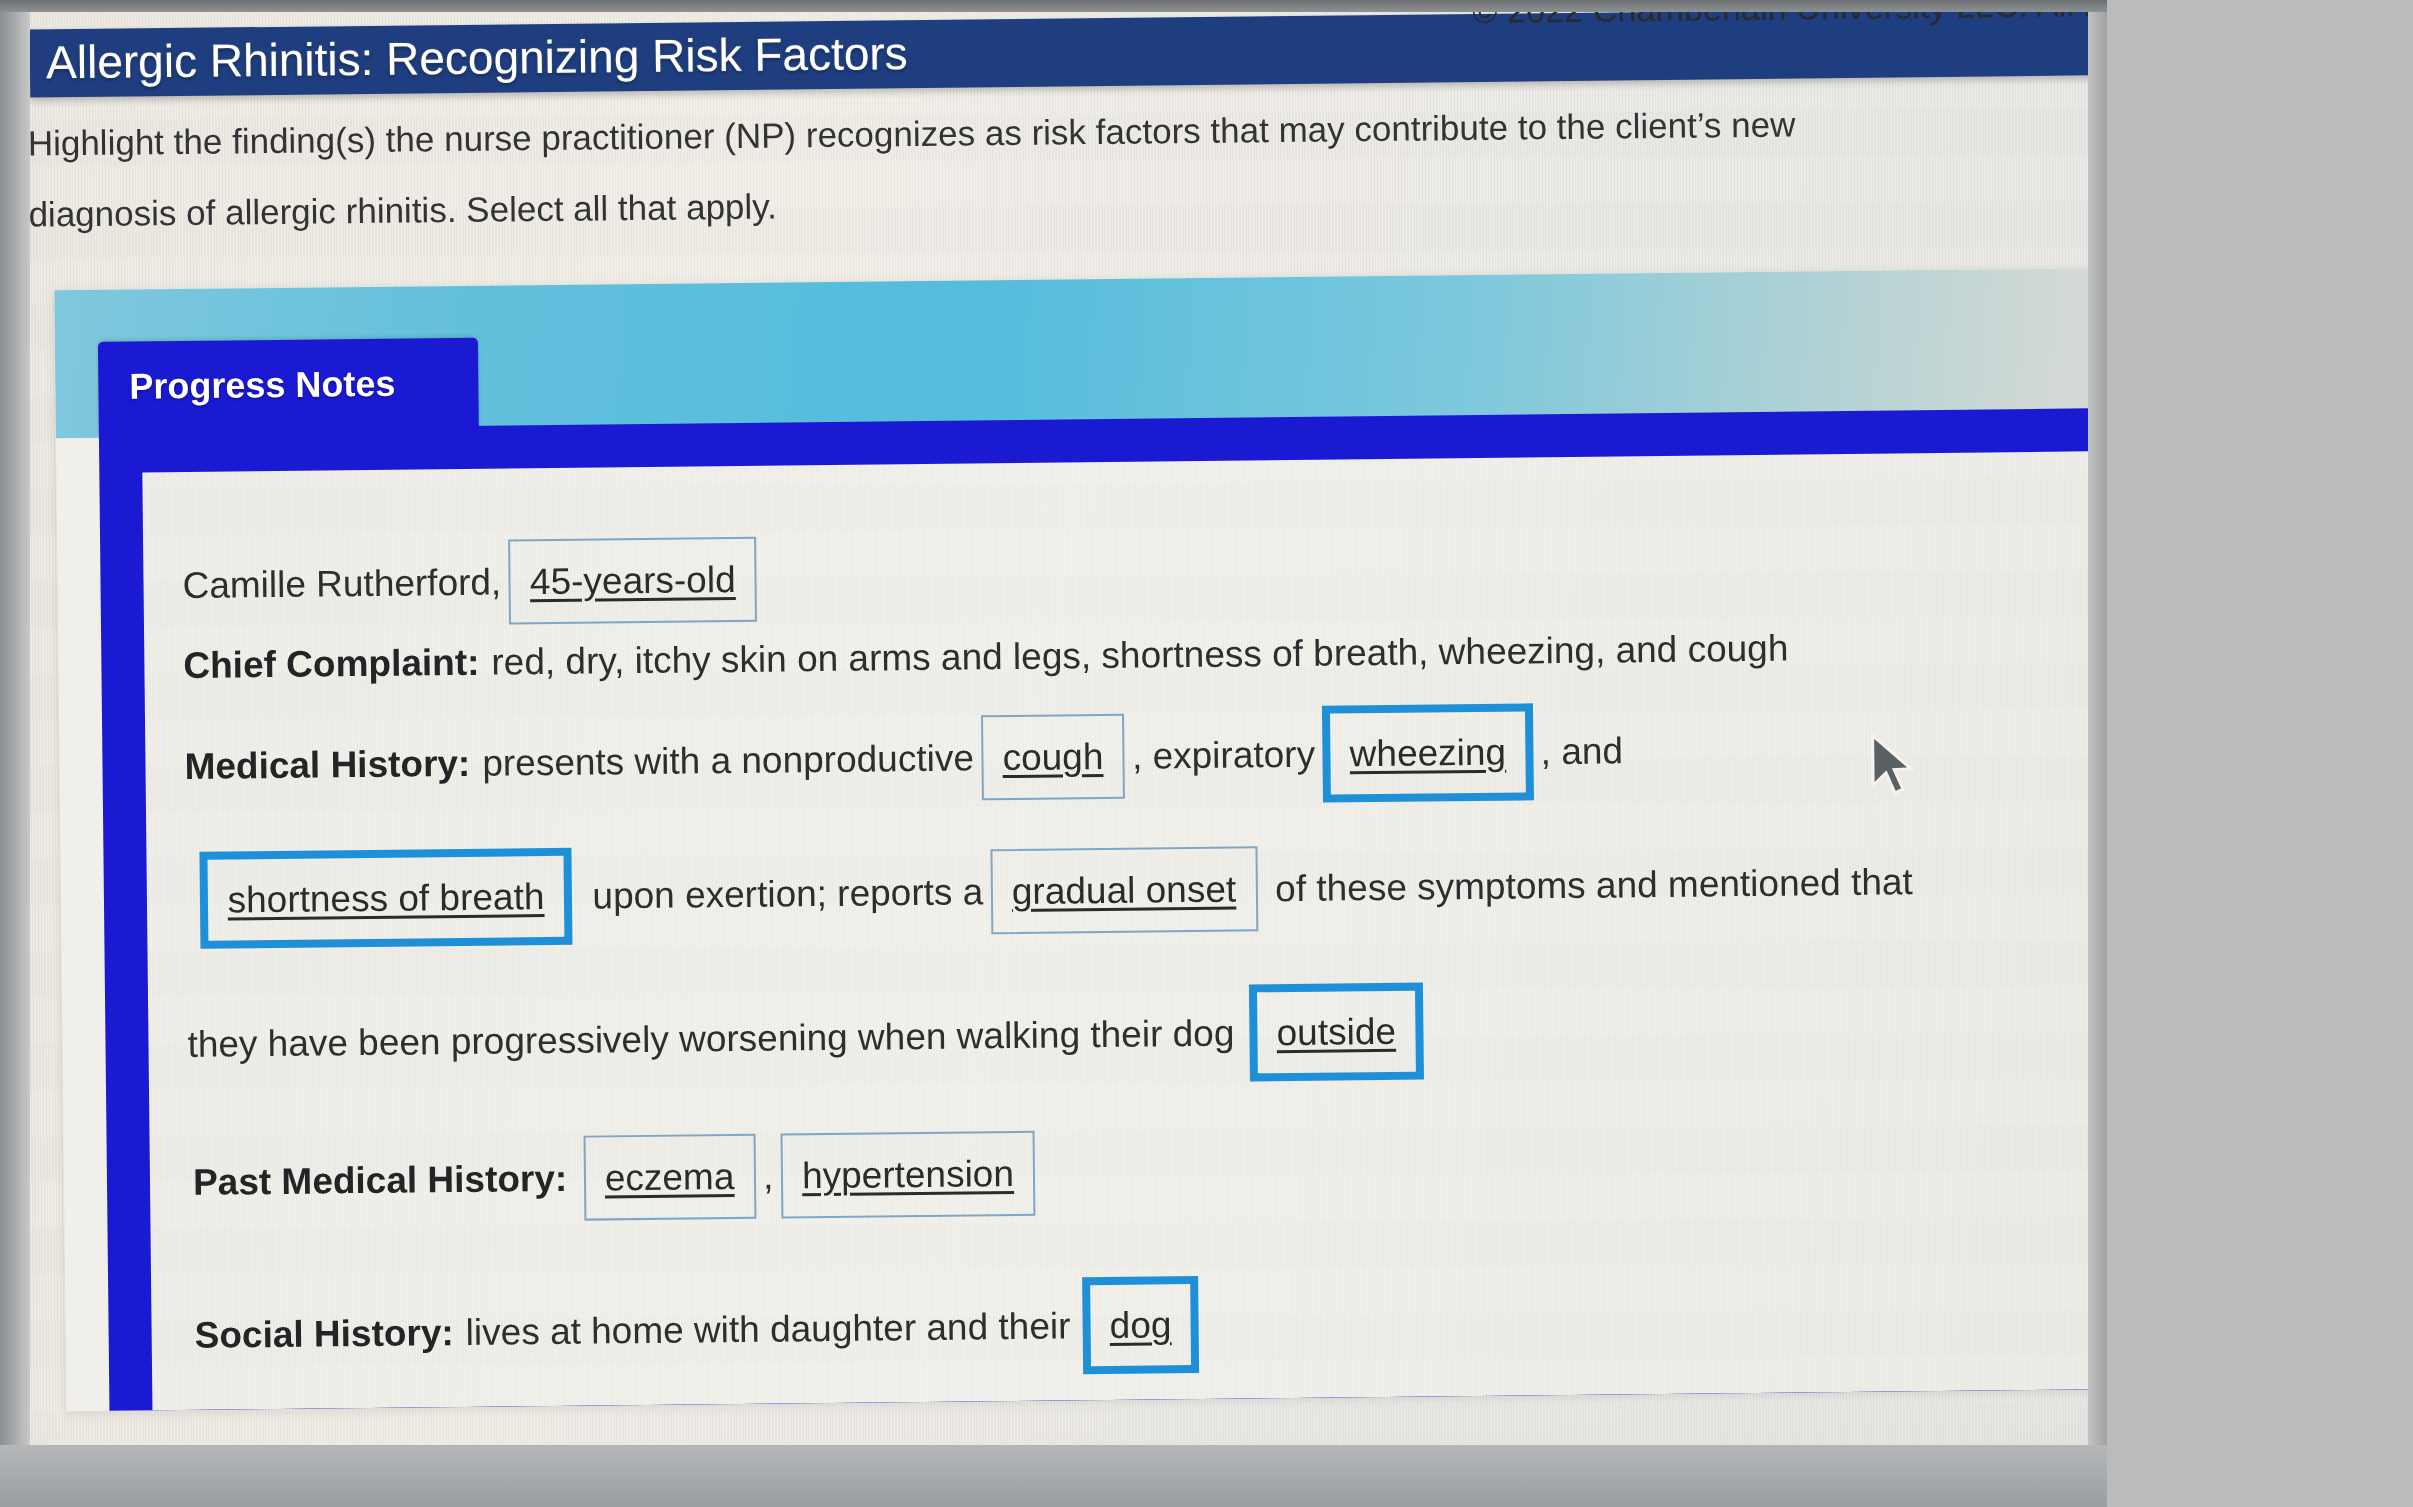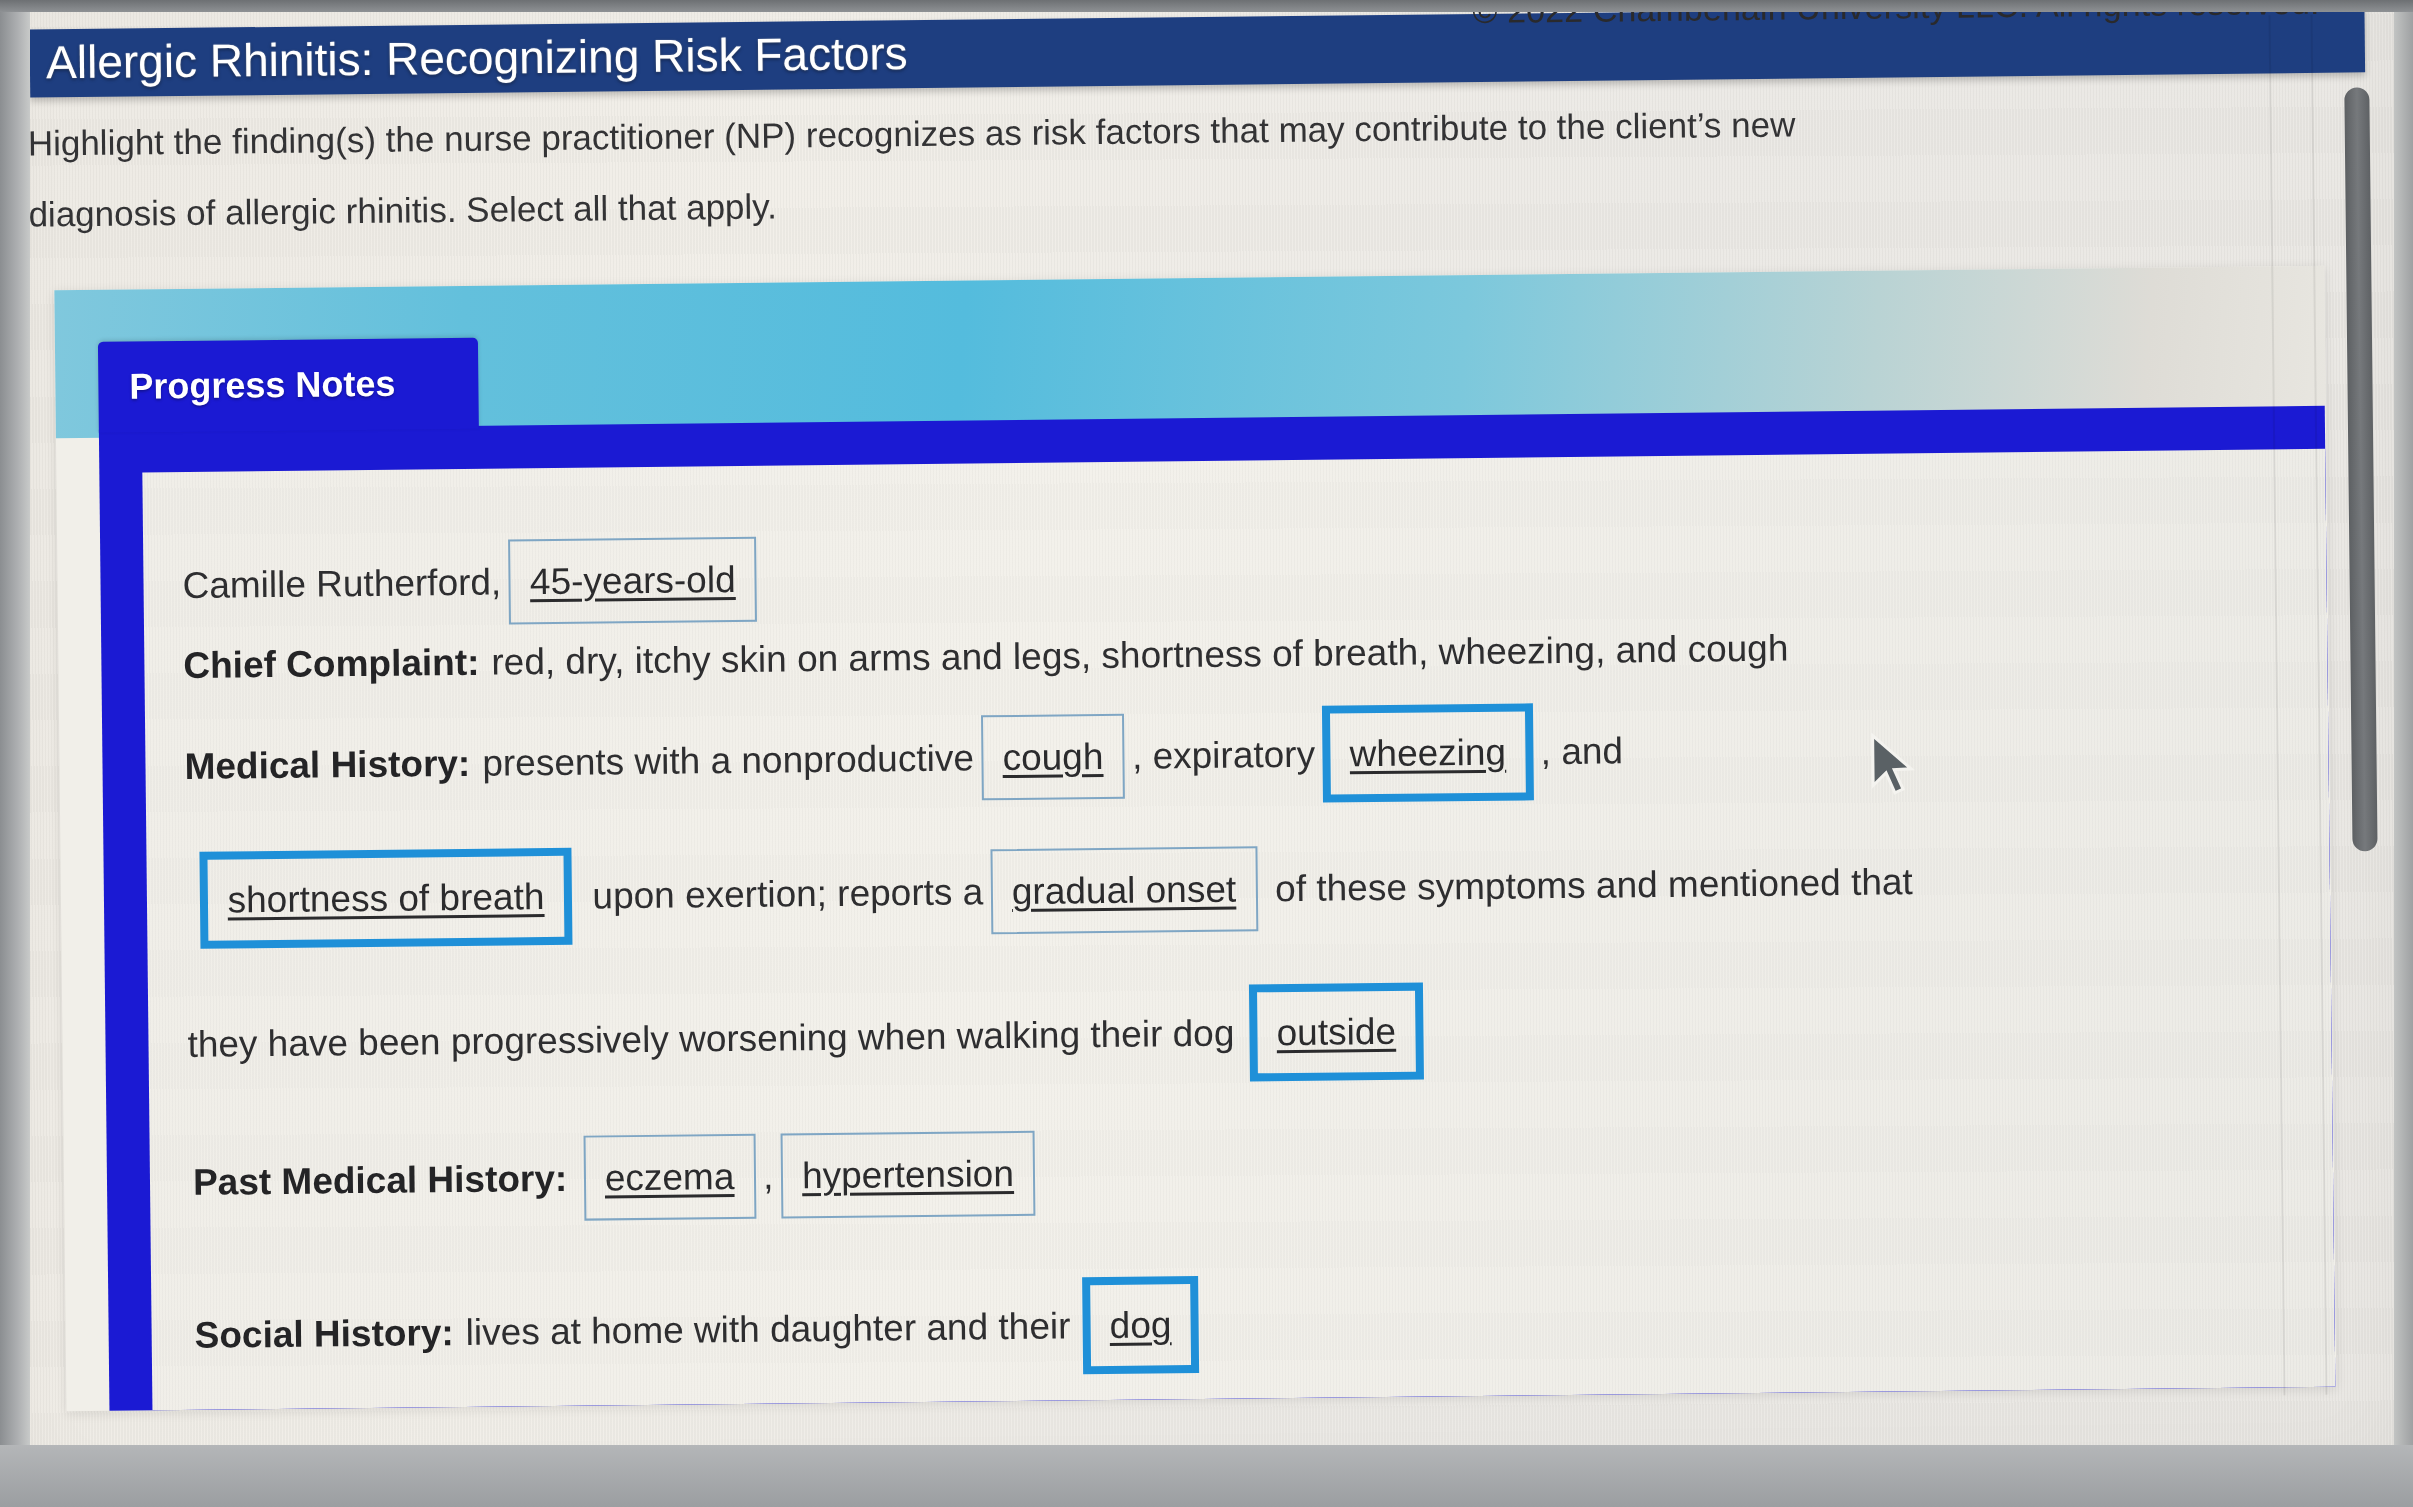--- a/index.html
+++ b/index.html
@@ -8,21 +8,21 @@
     width: 2413px;
     height: 1507px;
     overflow: hidden;
     background: #b9bbbd;
     font-family: "Liberation Sans", sans-serif;
   }
 
   
   #photo {
     position: relative;
-    width: 2413px;
+    width: 2107px;
     height: 1507px;
     background: #0ea5e9;
     overflow: hidden;
     padding-left: 8px;
   }
 
   
   #screen {
     position: absolute;
     left: -10.4px;

